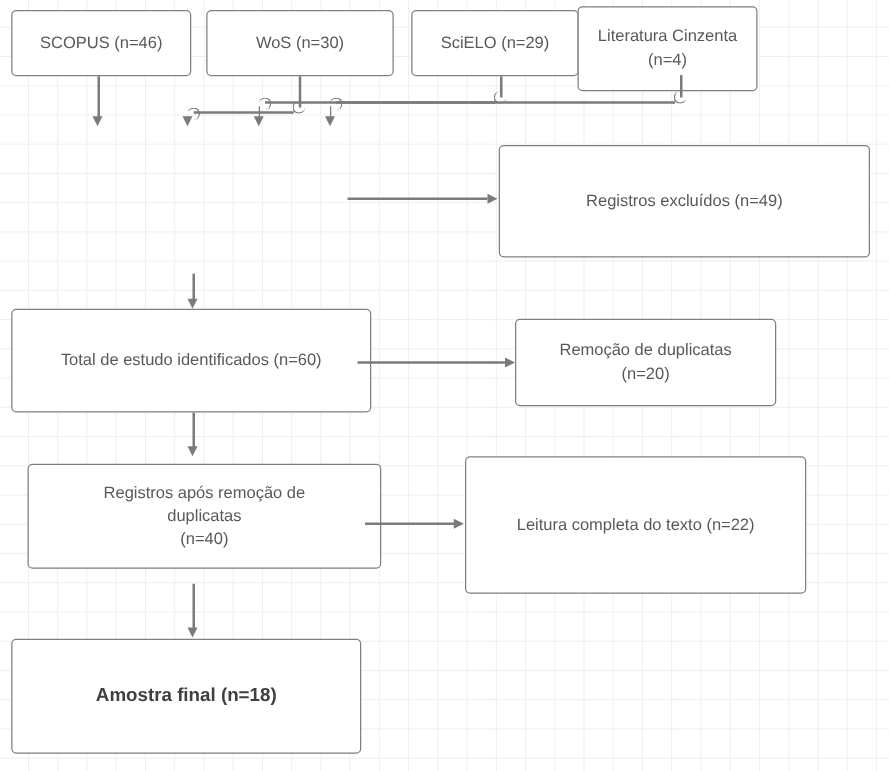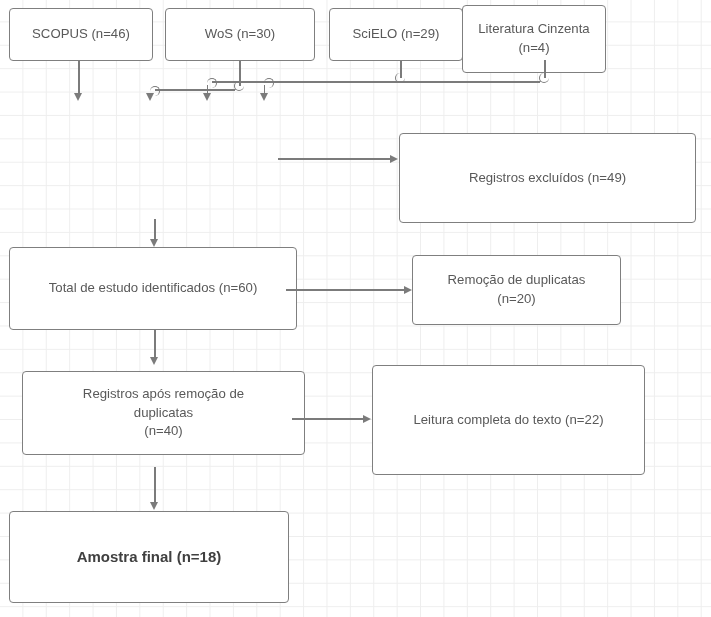--- a/index.html
+++ b/index.html
@@ -105,21 +105,21 @@
   <div class="arrow-down" style="left:202.5px; top:93px;"></div>
 
   <div class="edge-v" style="left:544px; top:60px; height:18px;"></div>
   <div class="corner c-bl" style="left:539px; top:73px; width:10px; height:10px;"></div>
   <div class="edge-h" style="left:269px; top:81.4px; width:271px;"></div>
   <div class="corner c-tr" style="left:264px; top:78px; width:10px; height:10px;"></div>
   <div class="edge-v" style="left:263.5px; top:85px; height:10px;"></div>
   <div class="arrow-down" style="left:259.5px; top:93px;"></div>
 
 
-  <div class="node" style="left:399px; top:116px; width:297px; height:90px;margin-top:17px;">Registros excluídos (n=49)</div>
+  <div class="node" style="left:399px; top:116px; width:297px; height:90px;">Registros excluídos (n=49)</div>
 
   <div class="edge-h" style="left:278px; top:158.4px; width:112px;"></div>
   <div class="arrow-right" style="left:390px; top:154.8px;"></div>
 
   <div class="edge-v" style="left:154px; top:219px; height:22px;"></div>
   <div class="arrow-down" style="left:150px; top:239px;"></div>
 
   <div class="node" style="left:9px; top:247px; width:288px; height:83px;">Total de estudo identificados (n=60)</div>
 
   <div class="node" style="left:412px; top:255px; width:209px; height:70px;">Remoção de duplicatas

